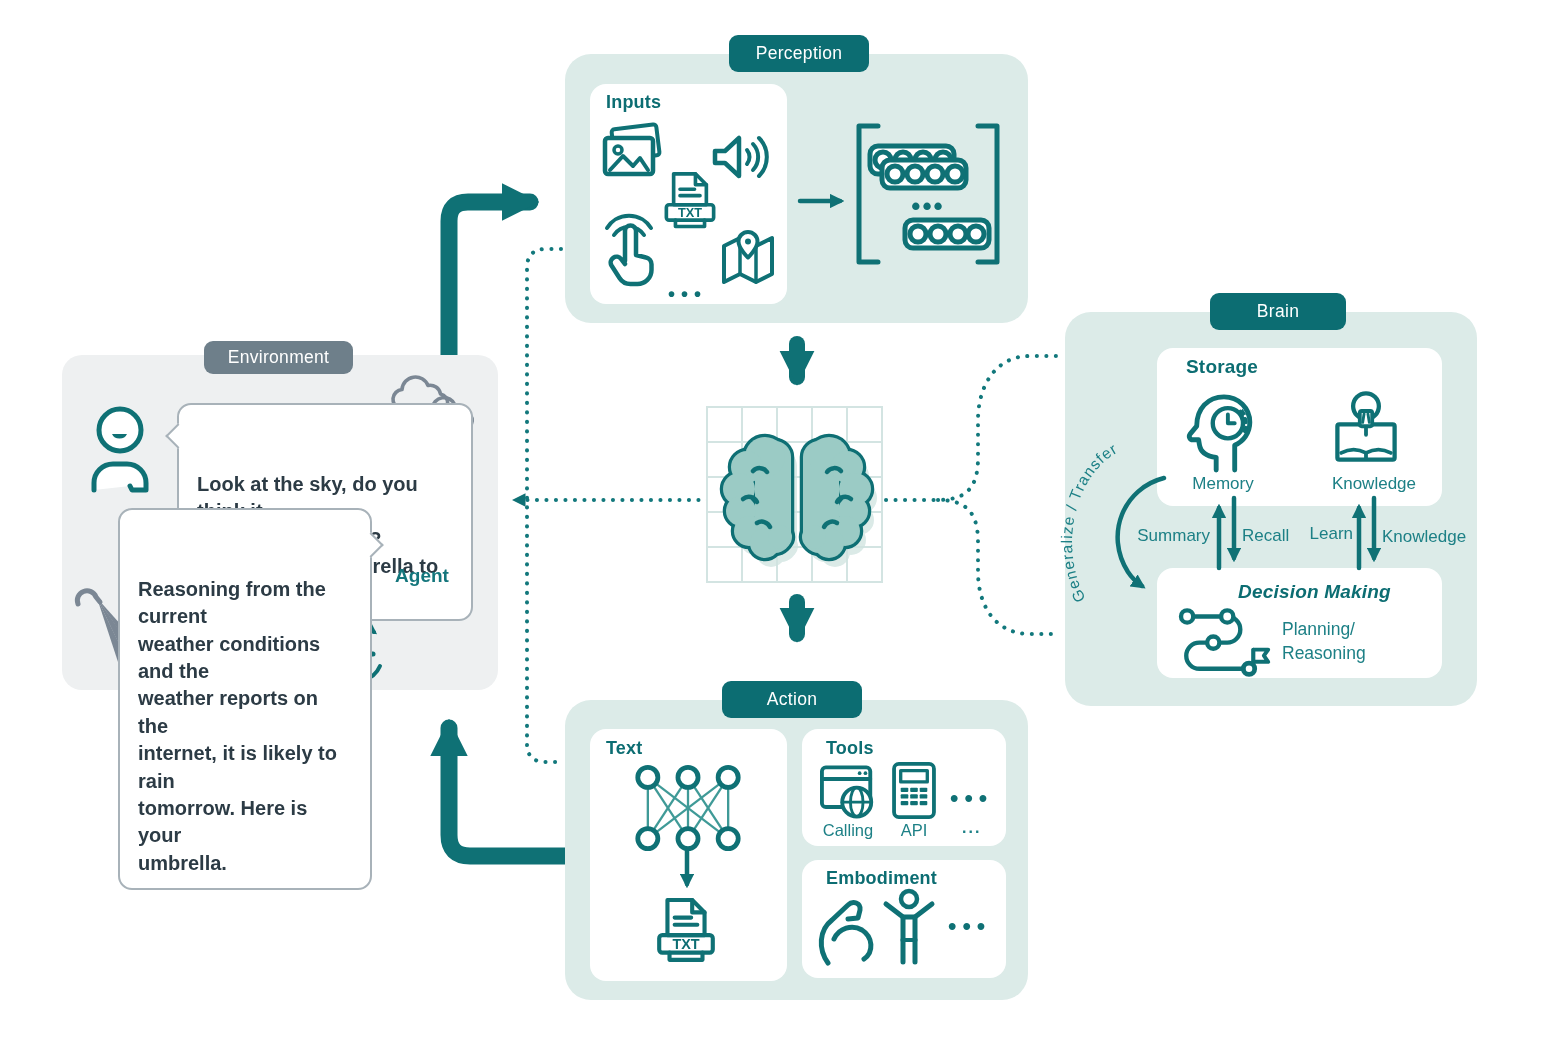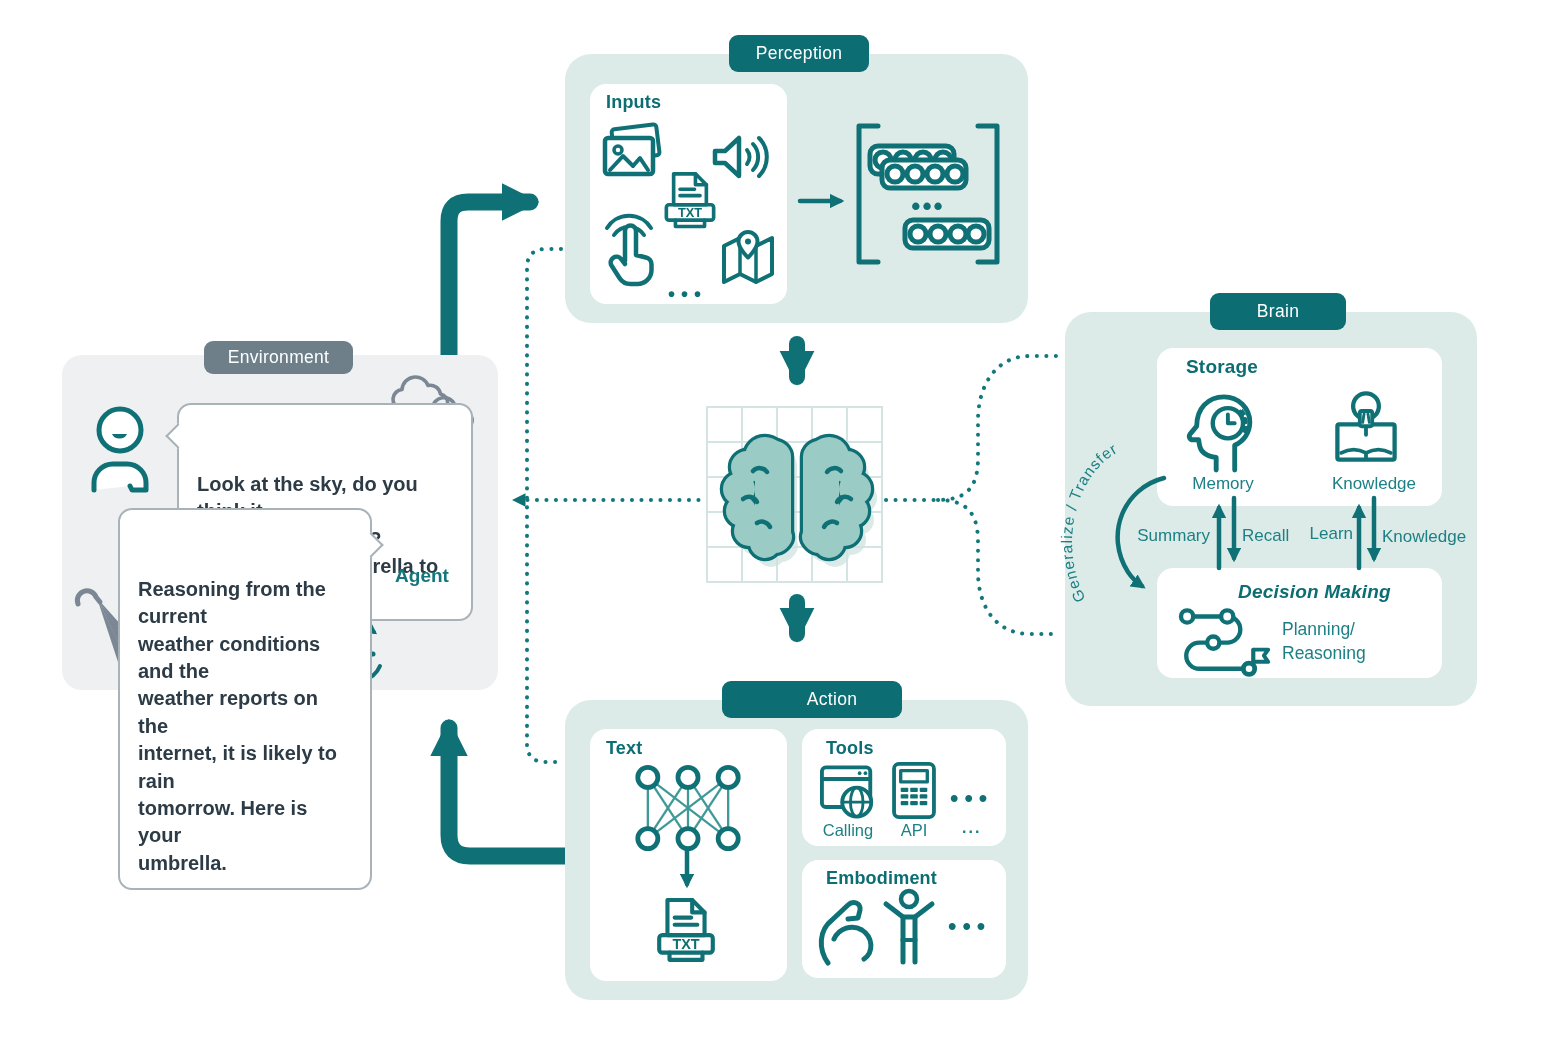--- a/index.html
+++ b/index.html
@@ -354,21 +354,21 @@
     <circle cx="62" cy="12" r="7" class="sw" stroke-width="5"></circle>
     <circle cx="46" cy="42" r="7" class="sw" stroke-width="5"></circle>
     <line x1="92" y1="72" x2="92" y2="50" class="s" stroke-width="4.5"></line>
     <path d="M92,50 h17 l-5,7 5,7 h-17 z" class="sw" stroke-width="4.5"></path>
     <circle cx="87" cy="72" r="6.5" class="sw" stroke-width="5.5"></circle>
   </svg>
   <div class="lbl" style="left:1282px;top:618px;font-size:17.5px;line-height:1.35;white-space:pre-line;">Planning/
 Reasoning</div>
 
   <div class="panel teal z2" style="left:565px;top:700px;width:463px;height:300px;"></div>
-  <div class="tab teal" style="left:722px;top:681px;width:140px;height:37px;padding-left:40px;">
+  <div class="tab teal" style="left:722px;top:681px;width:140px;height:37px;">
     <span>Action</span>
   </div>
 
   <div class="subbox z3" style="left:590px;top:729px;width:197px;height:252px;"></div>
   <div class="hdr" style="left:606px;top:738px;">Text</div>
 
   <svg class="abs z4" style="left:630px;top:764px" width="116" height="88" viewBox="0 0 120 92">
     <g stroke="#3f9a97" stroke-width="2.4">
       <line x1="18" y1="14" x2="18" y2="78"></line>
         <line x1="18" y1="14" x2="60" y2="78"></line>

